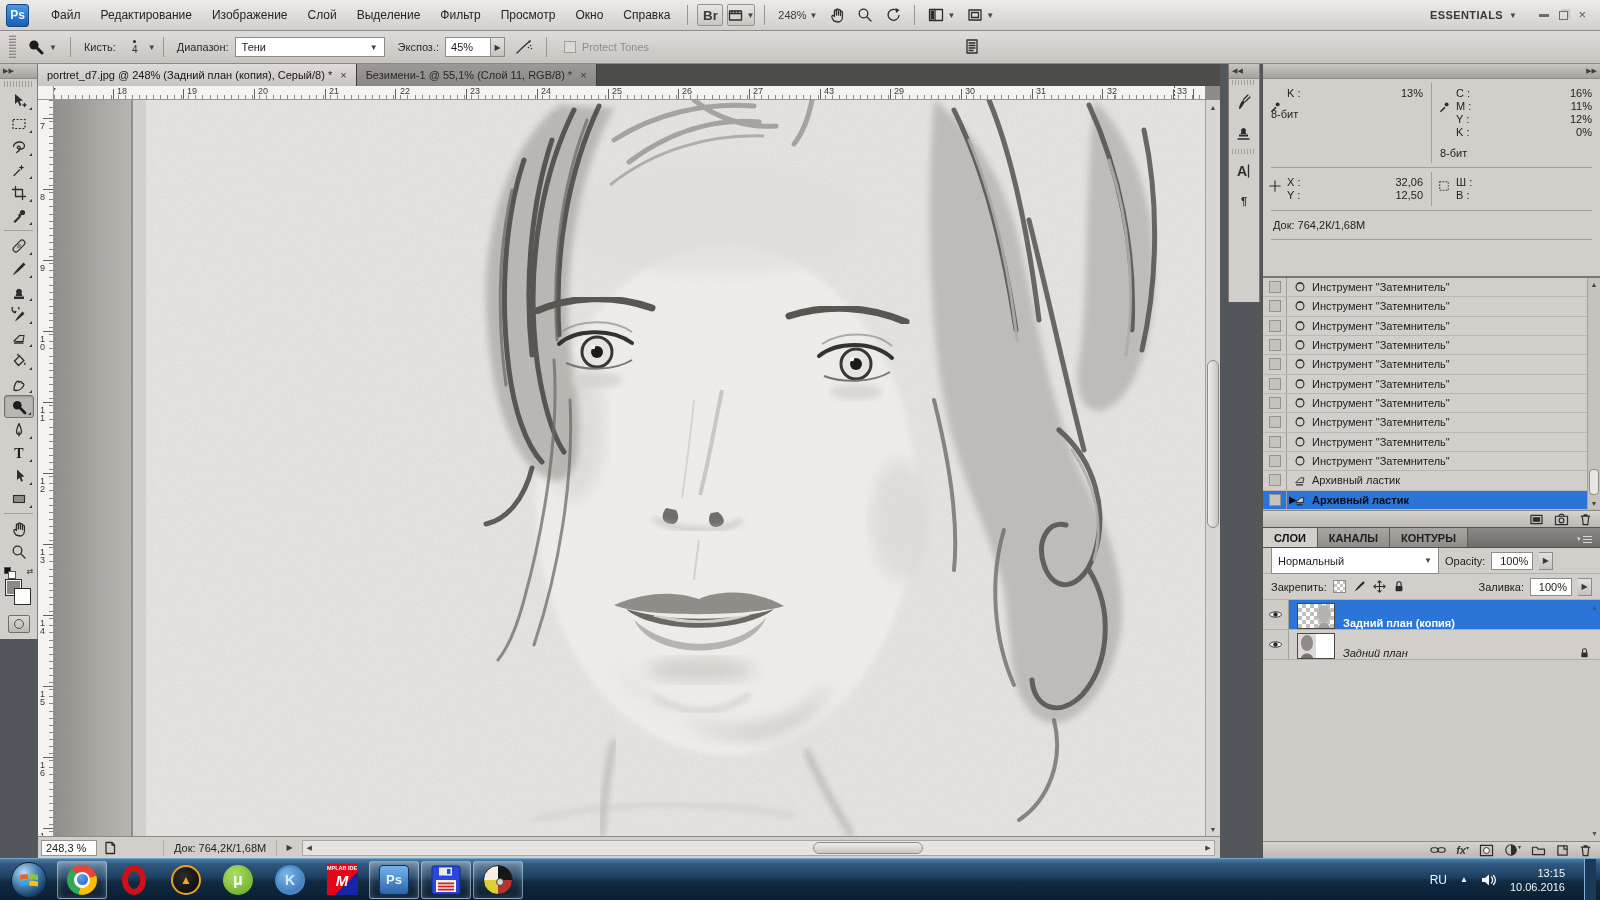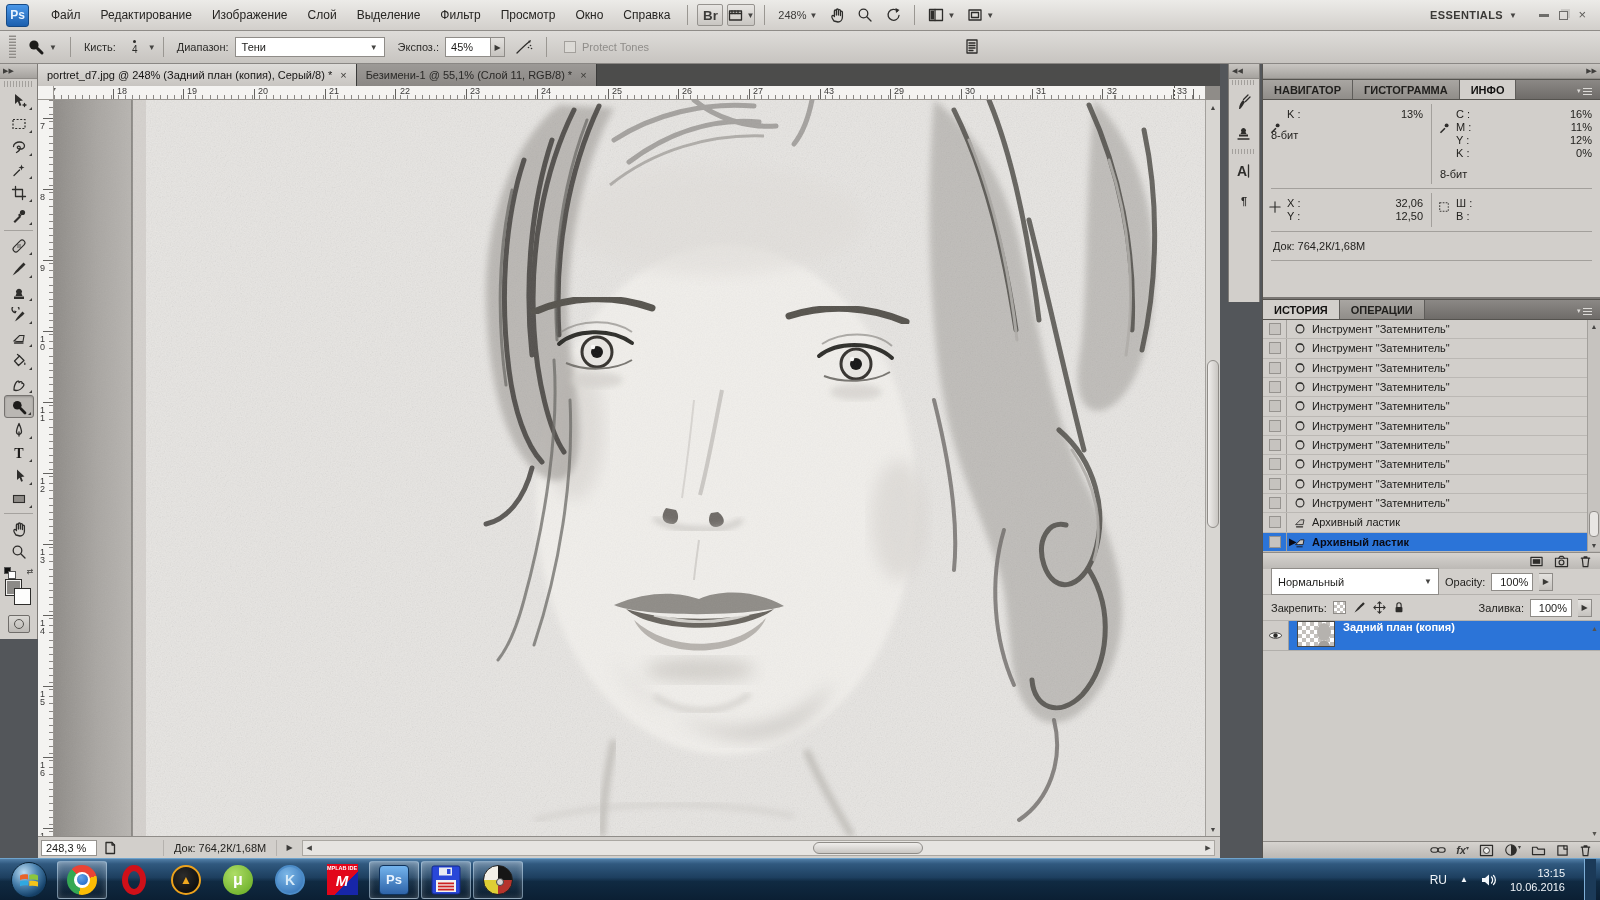--- a/index.html
+++ b/index.html
@@ -118,21 +118,21 @@
 .hsb .arr{position:absolute;left:0;width:12px;height:12px;font-size:7px;color:#454442;display:flex;align-items:center;justify-content:center}
 .hsb .thumb{position:absolute;left:1px;width:10px;height:26px;border:1px solid #8f8c88;border-radius:4px;background:#e8e6e3}
 
 .lrow1{height:26px;display:flex;align-items:center;padding:0 8px;gap:6px;border-bottom:1px solid #b5b2ae}
 .lsel{flex:0 0 168px;height:27px;background:#fff;border:1px solid #8f8c88;display:flex;align-items:center;justify-content:space-between;padding:0 6px}
 .llab{color:#23221f}
 .lfield{width:42px;height:18px;background:#fff;border:1px solid #8f8c88;display:flex;align-items:center;justify-content:flex-end;padding:0 4px}
 .locks{display:flex;align-items:center;gap:7px}
 .lockchk{width:13px;height:13px;background:#fff,;border:1px solid #8f8c88;background-image:linear-gradient(45deg,#c6c3bf 25%,transparent 25%,transparent 75%,#c6c3bf 75%),linear-gradient(45deg,#c6c3bf 25%,#fff 25%,#fff 75%,#c6c3bf 75%);background-size:6px 6px;background-position:0 0,3px 3px}
 .llist{flex:1;background:#cfccc8;position:relative}
-.layerrow{height:30px;display:flex;align-items:flex-start;border-bottom:1px solid #b2afab;background:#d2cfcb}
+.layerrow{height:30px;display:flex;align-items:flex-end;border-bottom:1px solid #b2afab;background:#d2cfcb}
 .layerrow.sel{background:#2b74d8}
 .eyecell{width:26px;align-self:stretch;border-right:1px solid #a3a09c;display:flex;align-items:center;justify-content:center;background:#cfccc8}
 .lthumb{width:38px;height:26px;margin:0 8px;border:1px solid #494845;background:#fff;position:relative;overflow:hidden}
 .lthumb.checker{background-image:linear-gradient(45deg,#c3c0bc 25%,transparent 25%,transparent 75%,#c3c0bc 75%),linear-gradient(45deg,#c3c0bc 25%,#fff 25%,#fff 75%,#c3c0bc 75%);background-size:8px 8px;background-position:0 0,4px 4px}
 .lname{color:#23221f}
 .layerrow.sel .lname{color:#fff;font-weight:bold}
 .layerrow .rlock{margin-left:auto;margin-right:10px;color:#2e2d2b}
 .lscrollup{position:absolute;right:2px;top:4px;font-size:7px;color:#55534f}
 .lscrolldn{position:absolute;right:2px;bottom:4px;font-size:7px;color:#55534f}
 .fico{color:#3c3b39;display:flex;align-items:flex-start}
@@ -646,29 +646,20 @@
           <line class="gly" x1="13.5" y1="3" x2="13.5" y2="15" stroke-width="1.4"></line>
         </svg>
     </div>
     <div class="sicon">¶</div>
   </div>
 
   <div class="panels">
     <div class="dockhead">▶▶</div>
 
     <div>
-      <div class="ptabs">
-        <div class="ptab">НАВИГАТОР</div>
-        <div class="ptab">ГИСТОГРАММА</div>
-        <div class="ptab active">ИНФО</div>
-        <div class="pmenu">
-            <span class="c">▾</span>
-            <span class="lines"></span>
-          </div>
-      </div>
       <div class="infobody">
         <div class="infocols">
           <div class="infocol">
             <span class="iicon">
                 <svg width="12" height="12" viewBox="0 0 16 16">
                   <path class="glyf" d="M2.5 13.5 L8.5 7.5 L10 9 L4 15 Z"></path>
                   <circle class="glyf" cx="11.5" cy="4.5" r="2.6"></circle>
                 </svg>
               </span>
             <div class="pad">
@@ -744,28 +735,20 @@
             </div>
           </div>
         </div>
         <div class="ihr"></div>
         <div class="idoc">Док: 764,2К/1,68М</div>
         <div class="ihr"></div>
       </div>
     </div>
 
     <div>
-      <div class="ptabs">
-        <div class="ptab active">ИСТОРИЯ</div>
-        <div class="ptab">ОПЕРАЦИИ</div>
-        <div class="pmenu">
-            <span class="c">▾</span>
-            <span class="lines"></span>
-          </div>
-      </div>
       <div class="hlist">
         <div class="hrow">
             <span class="hwell">
               <i></i>
             </span>
             <span class="hic">
               <svg width="14" height="14" viewBox="0 0 16 16">
                 <circle class="gly" cx="8" cy="8" r="4.5"></circle>
                 <path class="gly" d="M5 4 C6.5 2.8 9.5 2.8 11 4" stroke-width="1.1"></path>
               </svg>
@@ -927,20 +910,29 @@
           </span>
         <span class="fico">
             <svg width="13" height="14" viewBox="0 0 14 15">
               <path class="gly" d="M3.5 4.5 L4.5 13.5 H9.5 L10.5 4.5 M2.5 4.5 H11.5 M5.5 4.5 V3 H8.5 V4.5"></path>
             </svg>
           </span>
       </div>
     </div>
 
     <div style="flex:1;display:flex;flex-direction:column">
+      <div class="ptabs">
+        <div class="ptab active">СЛОИ</div>
+        <div class="ptab">КАНАЛЫ</div>
+        <div class="ptab">КОНТУРЫ</div>
+        <div class="pmenu">
+            <span class="c">▾</span>
+            <span class="lines"></span>
+          </div>
+      </div>
       <div class="lrow1">
         <span class="lsel">
             <span>Нормальный</span>
             <span class="caret">▼</span>
           </span>
         <span class="llab" style="margin-left:0">Opacity:</span>
         <span class="lfield">100%</span>
         <span class="spin" style="height:18px">▶</span>
       </div>
       <div class="lrow1">
@@ -976,20 +968,42 @@
                 <circle cx="8" cy="6" r="2.4" fill="#2b2a28"></circle>
               </svg>
             </span>
           <span class="lthumb checker">
               <svg width="36" height="24" viewBox="0 0 36 24">
                 <ellipse cx="26" cy="10" rx="7" ry="9" fill="#b5b2ae"></ellipse>
                 <path d="M20 24 C21 17 31 17 32 24 Z" fill="#a3a09c"></path>
               </svg>
             </span>
           <span class="lname">Задний план (копия)</span>
+        </div>
+        <div class="layerrow">
+          <span class="eyecell">
+              <svg width="15" height="11" viewBox="0 0 16 12">
+                <path d="M1 6 C4 2 12 2 15 6 C12 10 4 10 1 6 Z" fill="#f7f6f4" stroke="#2b2a28"></path>
+                <circle cx="8" cy="6" r="2.4" fill="#2b2a28"></circle>
+              </svg>
+            </span>
+          <span class="lthumb">
+              <svg width="36" height="24" viewBox="0 0 36 24">
+                <rect width="18" height="24" fill="#dcdad7"></rect>
+                <ellipse cx="9" cy="9" rx="6" ry="8" fill="#8f8c88"></ellipse>
+                <path d="M3 24 C4 18 14 18 15 24 Z" fill="#77746f"></path>
+              </svg>
+            </span>
+          <span class="lname" style="font-style:italic">Задний план</span>
+          <span class="rlock">
+              <svg width="11" height="12" viewBox="0 0 14 15">
+                <rect class="glyf" x="3" y="7" width="8" height="6" rx="1"></rect>
+                <path class="gly" d="M4.5 7 V4.5 a2.5 2.5 0 0 1 5 0 V7" stroke-width="1.4"></path>
+              </svg>
+            </span>
         </div>
         <span class="lscrollup">▲</span>
         <span class="lscrolldn">▼</span>
       </div>
       <div class="lfoot">
         <span class="fico">
             <svg width="16" height="10" viewBox="0 0 18 10">
               <rect class="gly" x="1" y="2.5" width="8" height="5" rx="2.5"></rect>
               <rect class="gly" x="9" y="2.5" width="8" height="5" rx="2.5"></rect>
             </svg>

